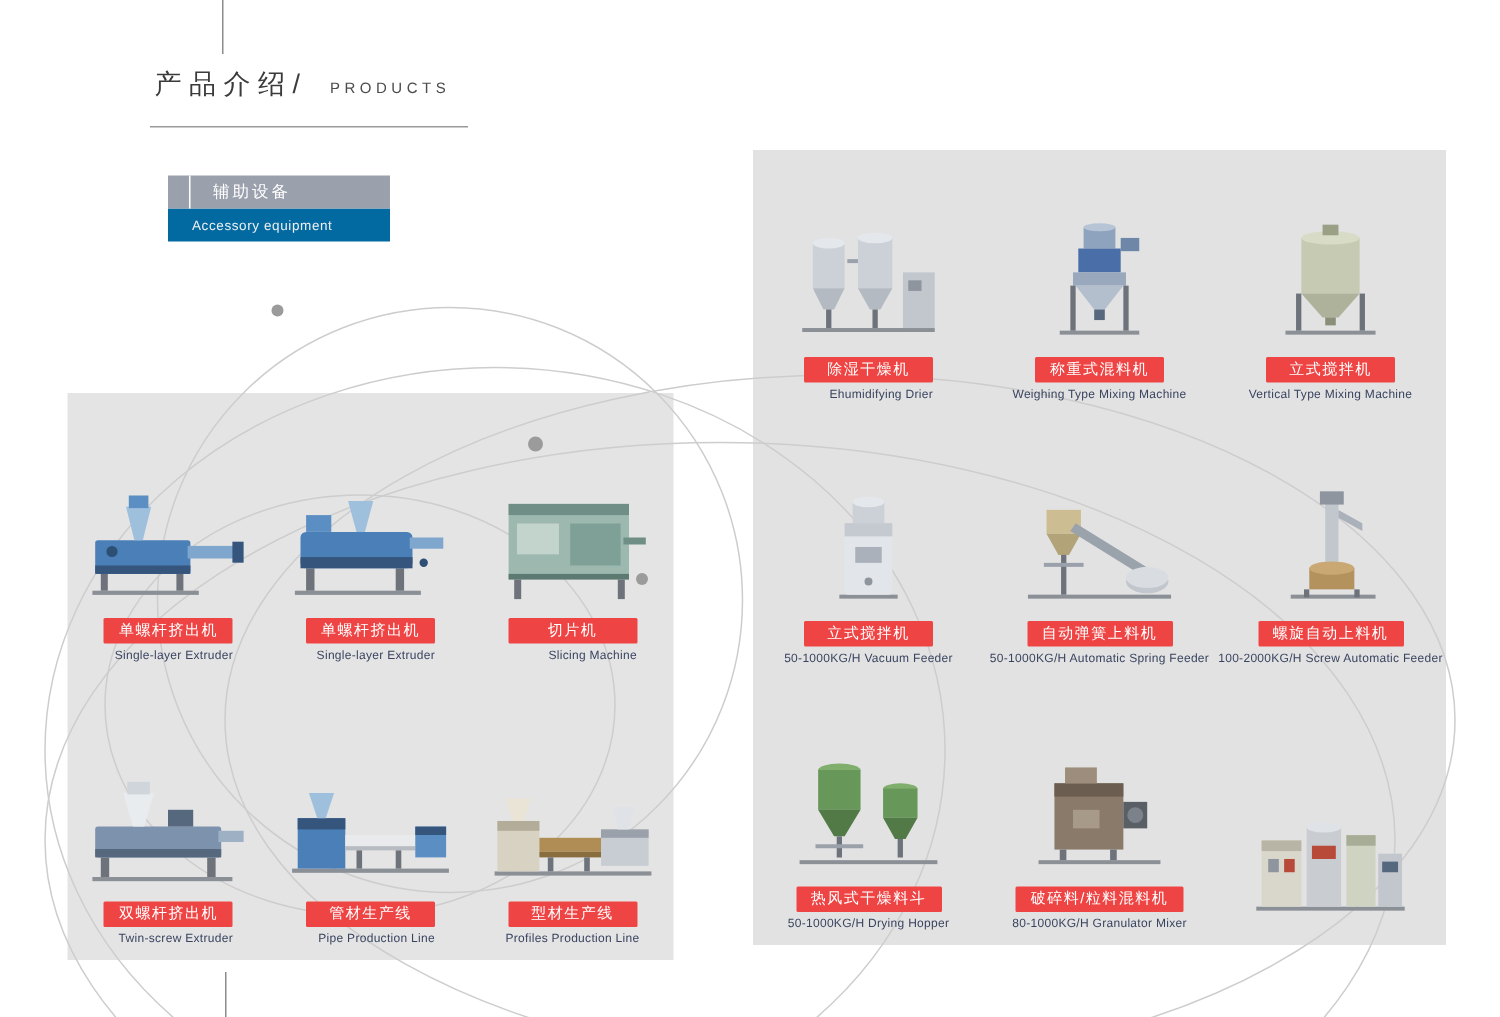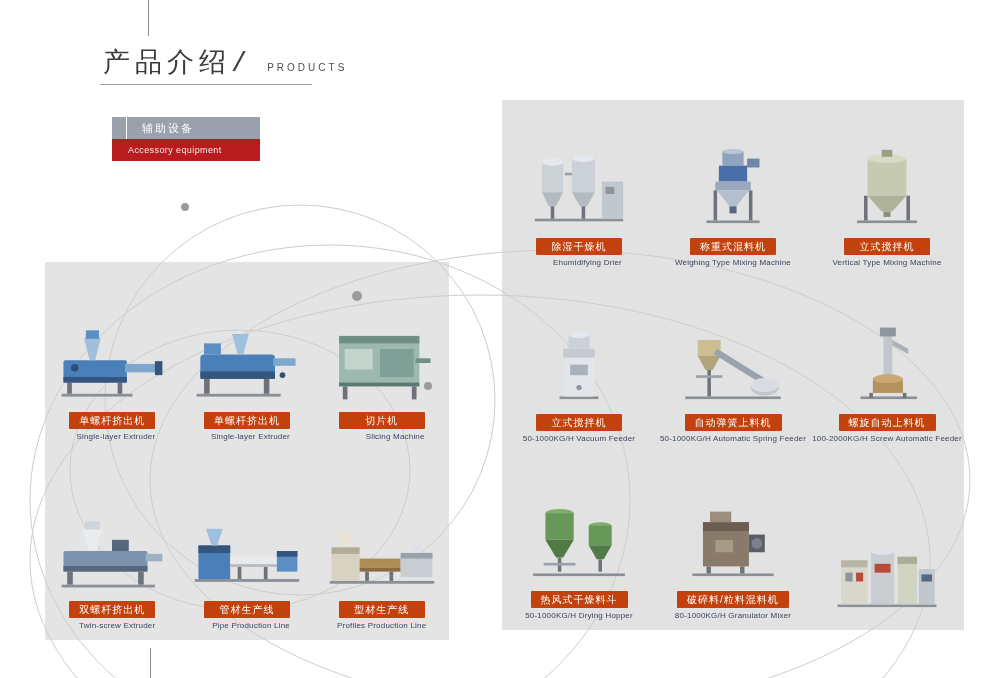--- a/index.html
+++ b/index.html
@@ -5,42 +5,42 @@
   *{margin:0;padding:0;box-sizing:border-box}
   html,body{background:#ffffff}
   body{font-family:"Liberation Sans",sans-serif}
   .page{position:relative;width:1000px;height:678px;background:#fff;overflow:hidden}
 
   .tick{position:absolute;width:1px;background:#8c8c8c}
   .tick-top{left:148px;top:0;height:36px}
   .tick-bottom{left:150px;bottom:0;height:30px}
 
   .header{position:absolute;left:103px;top:44px;white-space:nowrap}
-  .title-zh{font-family:Liberation Mono, monospace;font-size:27px;letter-spacing:5px;color:#3b3b3b}
+  .title-zh{font-family:Liberation Sans, sans-serif;font-size:18px;letter-spacing:5px;color:#3b3b3b}
   .title-en{font-size:10px;letter-spacing:3px;color:#4c4c4c;margin-left:15px}
   .title-underline{position:absolute;left:100px;top:84px;width:212px;height:1px;background:#9a9a9a}
 
   .badge{position:absolute;left:112px;top:117px;width:148px;z-index:2}
   .badge-top{position:relative;height:22px;background:#9aa0ac;color:#fff;font-size:11px;letter-spacing:2px;line-height:22px;padding-left:30px}
   .badge-top::before{content:"";position:absolute;left:14px;top:0;bottom:0;width:1px;background:#fff}
-  .badge-bottom{height:22px;background:#b91c1c;color:#eef0f3;font-size:9px;line-height:22px;padding-left:16px;letter-spacing:.4px}
+  .badge-bottom{height:22px;background:#0369a1;color:#eef0f3;font-size:9px;line-height:22px;padding-left:16px;letter-spacing:.4px}
 
   .deco{position:absolute;left:0;top:0;z-index:1;pointer-events:none}
 
   .panel{position:absolute;display:grid}
   .panel-left{left:45px;top:262px;width:404px;height:378px;background:#e4e4e4;
     grid-template-columns:repeat(3,1fr);grid-template-rows:repeat(2,1fr)}
   .panel-right{left:502px;top:100px;width:462px;height:530px;background:#e2e2e2;
     grid-template-columns:repeat(3,1fr);grid-template-rows:repeat(3,1fr)}
 
   .product{position:relative;z-index:2;display:flex;flex-direction:column;align-items:center;justify-content:flex-end;padding-bottom:10px}
   .pimg{width:112px;height:86px;margin-bottom:4px}
   .panel-right .pimg{width:106px;height:92px}
   .pcap{text-align:center}
-  .pname-zh{display:inline-block;background:#c2410c;color:#fff;font-size:10px;line-height:15px;padding:1px 10px;border-radius:1px;letter-spacing:1px;min-width:86px}
+  .pname-zh{display:inline-block;background:#ef4444;color:#fff;font-size:10px;line-height:15px;padding:1px 10px;border-radius:1px;letter-spacing:1px;min-width:86px}
   .pname-en{font-size:8px;color:#39445f;margin-top:3px;text-align:right;letter-spacing:.2px}
 </style>
 </head>
 <body>
 
 <svg width="0" height="0" style="position:absolute" aria-hidden="true">
   <defs>
     <symbol id="s-ext1" viewBox="0 0 120 90">
       <rect x="6" y="78" width="76" height="3" fill="#8b8f96"></rect>
       <rect x="12" y="66" width="5" height="12" fill="#6e737b"></rect>

